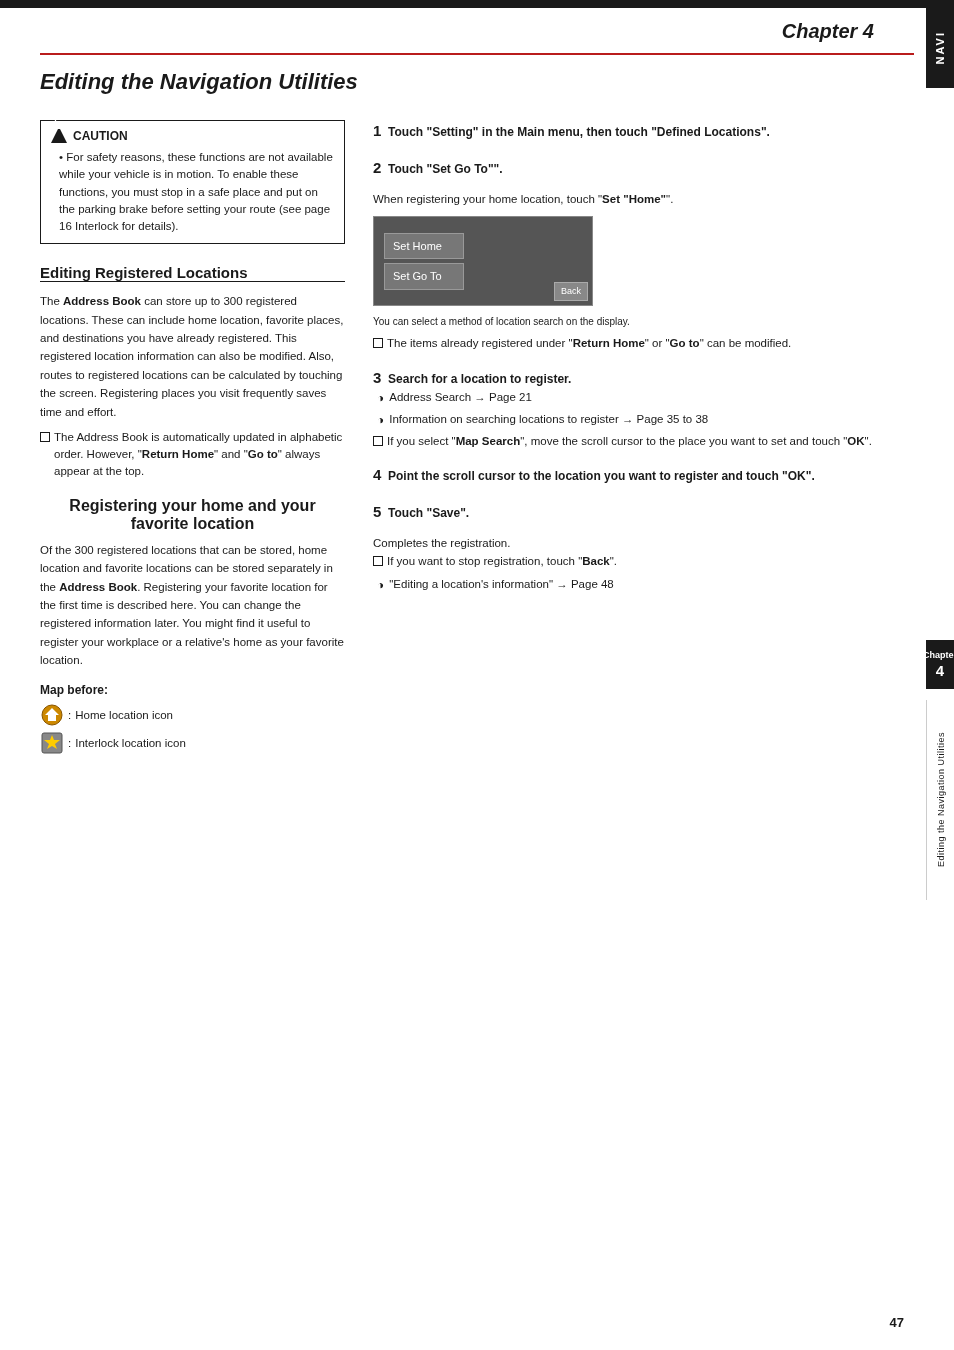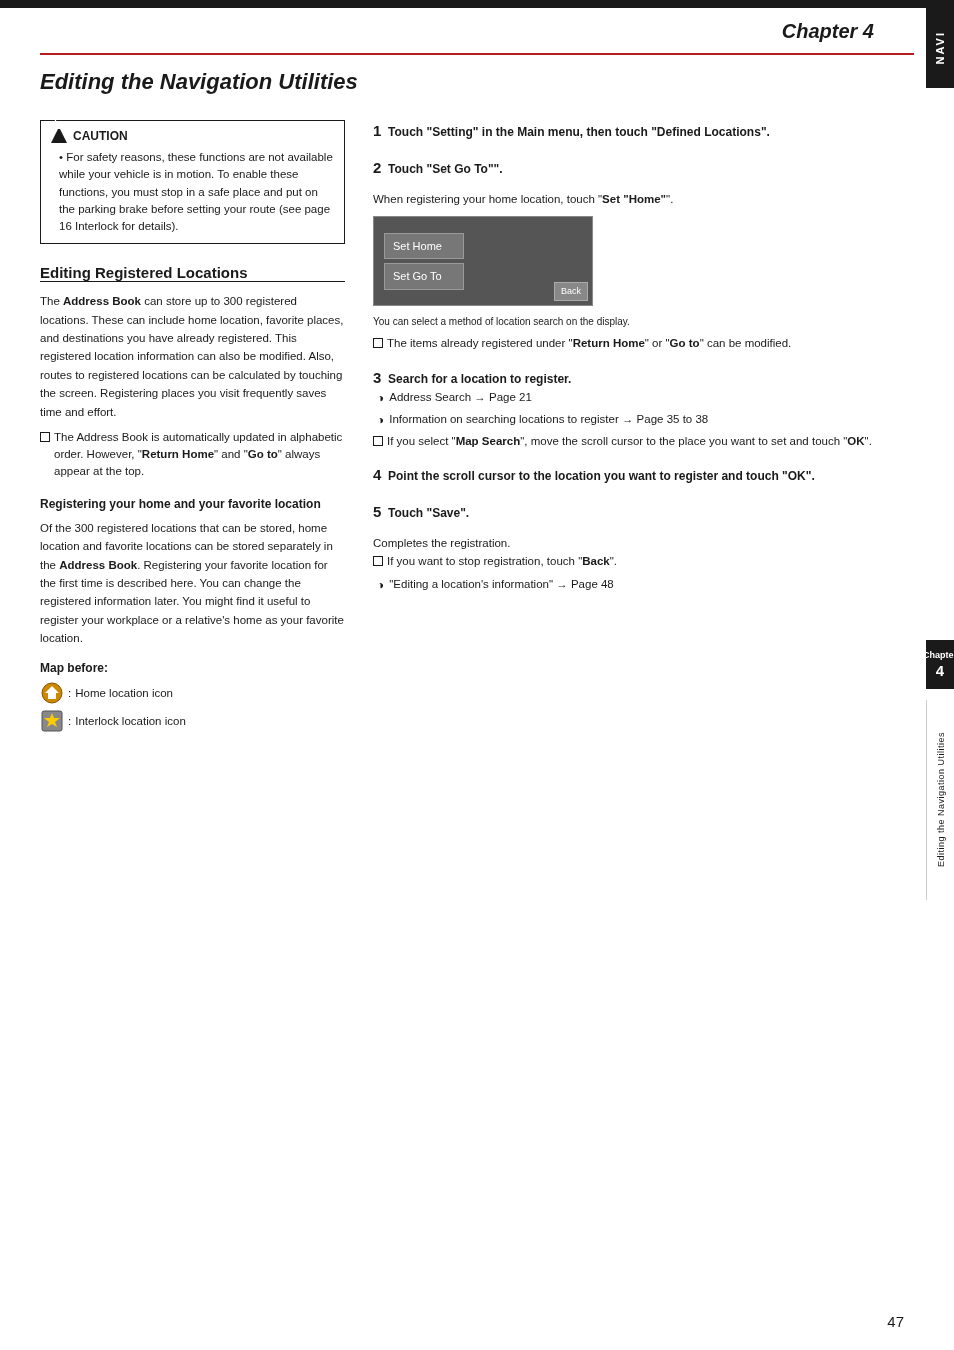--- a/index.html
+++ b/index.html
@@ -64,23 +64,24 @@
     .section-heading {
       font-weight: bold;
       font-size: 15px;
       border-bottom: 1.5px solid #1a1a1a;
       margin-bottom: 10px;
       margin-top: 20px;
     }
 
     .subsection-heading {
       font-weight: bold;
-      font-size: 12px;
+      font-size: 16px;
       margin-bottom: 8px;
       margin-top: 16px;
+      text-align: center;
     }
 
     .body-text {
       font-size: 11.5px;
       line-height: 1.6;
       margin-bottom: 8px;
     }
 
     .note-item {
       display: flex;
@@ -202,22 +203,22 @@
     .arrow-bullet {
       flex-shrink: 0;
       font-size: 12px;
     }
 
     
     .page-number {
       position: absolute;
       bottom: 20px;
       right: 50px;
-      font-weight: normal;
-      font-size: 15px;
+      font-weight: bold;
+      font-size: 13px;
     }
 
     
     .navi-tab {
       position: absolute;
       top: 8px;
       right: 0;
       width: 28px;
       height: 80px;
       background: #1a1a1a;

